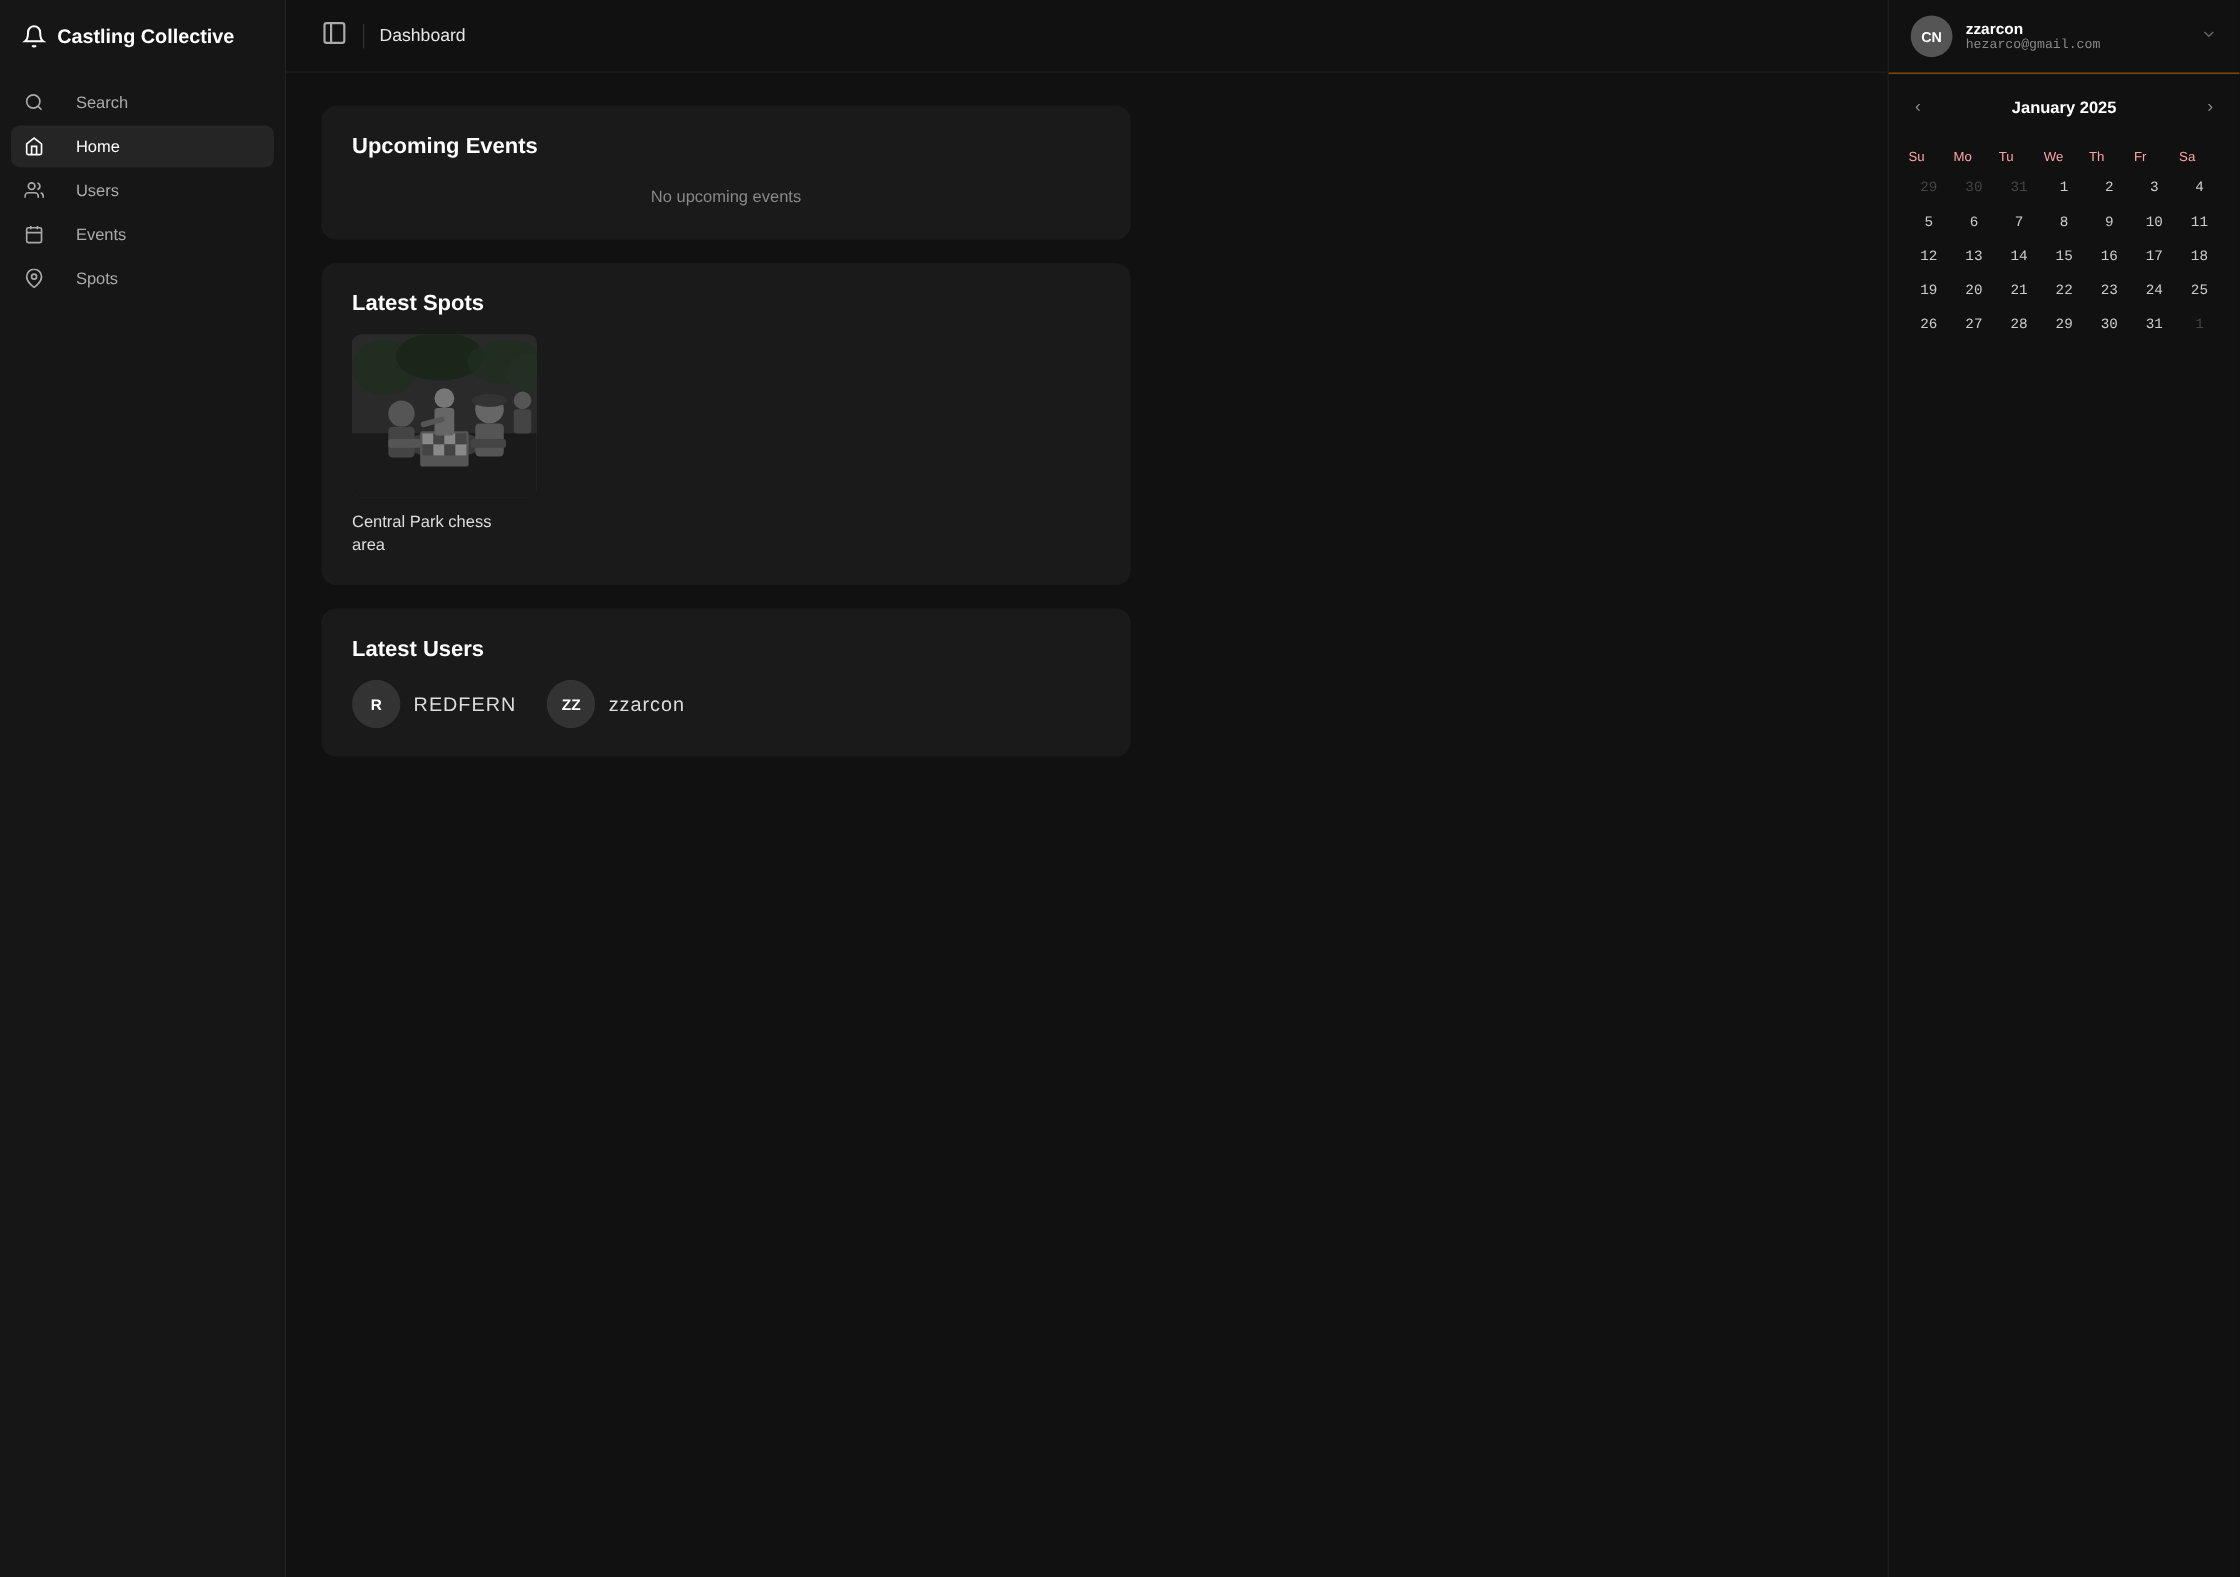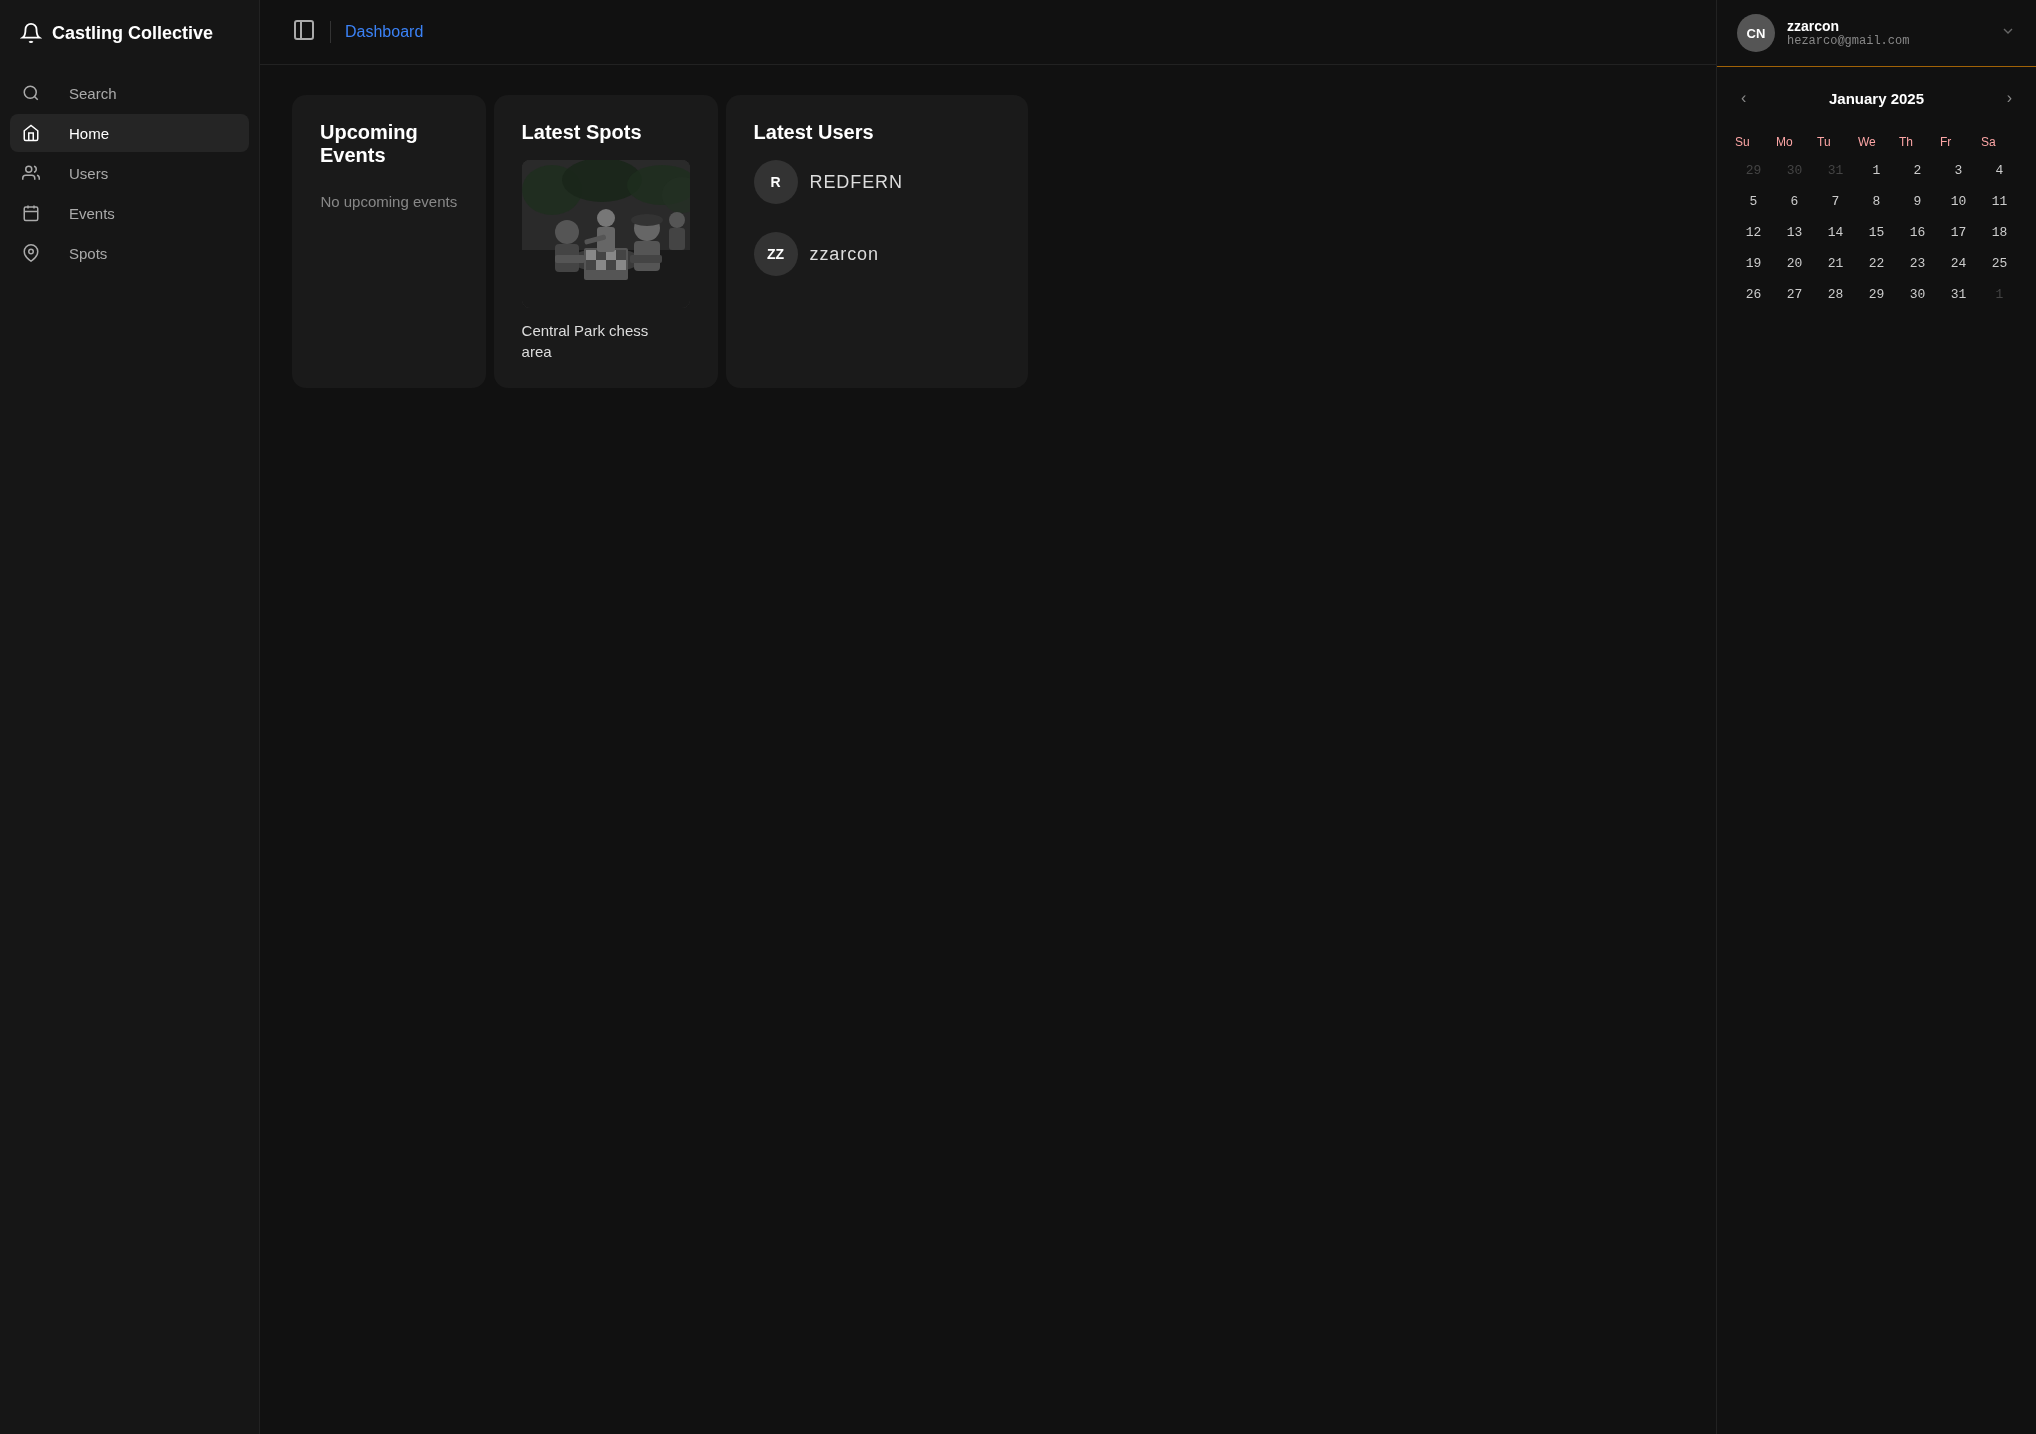--- a/index.html
+++ b/index.html
@@ -86,29 +86,29 @@
       color: #aaa;
     }
     .header-divider {
       width: 1px;
       height: 22px;
       background: #333;
     }
     .header-title {
       font-size: 16px;
       font-weight: 500;
-      color: #3b82f6;
+      color: #e5e5e5;
     }
 
     
     .content {
       padding: 30px 32px;
       display: flex;
-      flex-direction: row;
-      gap: 8px;
+      flex-direction: column;
+      gap: 21px;
       max-width: 800px;
     }
 
     .card {
       background: #1a1a1a;
       border-radius: 14px;
       padding: 26px 28px;
     }
     .card-title {
       font-size: 20px;

